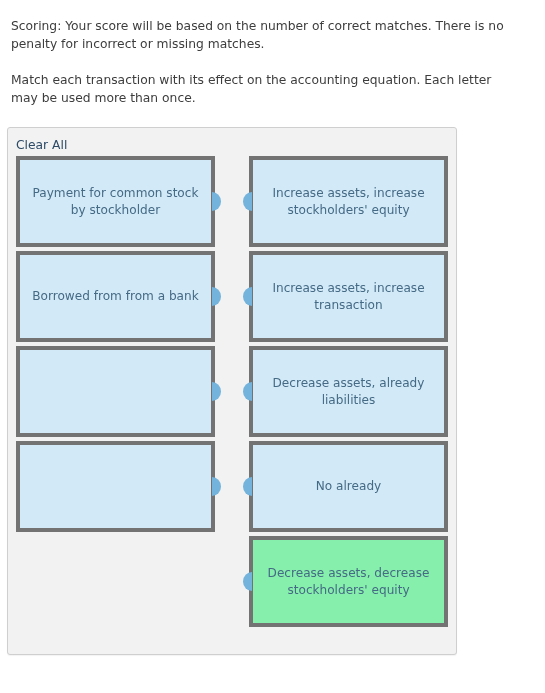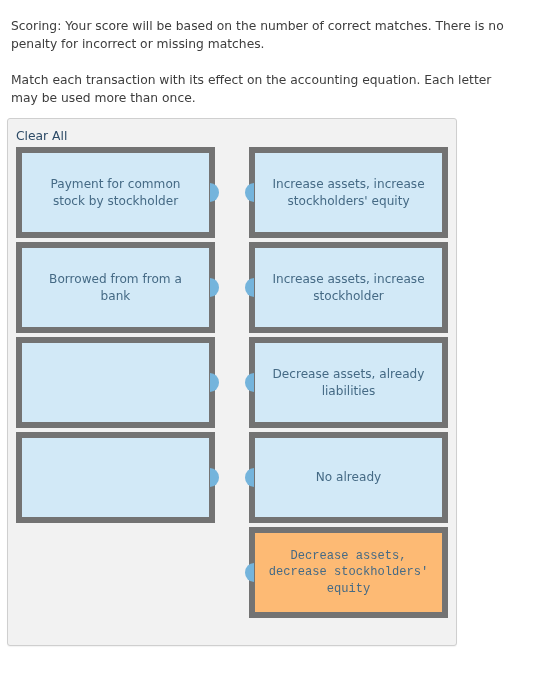--- a/index.html
+++ b/index.html
@@ -17,21 +17,22 @@
 
   .page {
     position: relative;
     width: 545px;
     height: 693px;
     box-sizing: border-box;
   }
 
   
   .instructions {
-    padding: 18px 10px 0 11px;
+    padding: 9px 10px 0 11px;
+    margin-top: 9px;
   }
   .scoring-text {
     font-size: 12.3px;
     line-height: 17.5px;
     color: #3d3d3d;
     margin: 0;
   }
   .prompt-text {
     font-size: 12.3px;
     line-height: 17.5px;
@@ -80,30 +81,29 @@
     flex-direction: column;
     gap: 4px;
   }
 
   
   .card {
     position: relative;
     height: 91px;
     box-sizing: border-box;
     background: #d2e9f7;
-    border: 6px solid #737373;
+    border: 4px solid #737373;
     display: flex;
     align-items: center;
     justify-content: center;
     padding: 0 12px;
     cursor: pointer;
   }
   .card.selected {
-    background: #fdba74;
-    font-family: Liberation Mono, monospace;
+    background: #86efac;
   }
   .card-label {
     font-size: 12.1px;
     line-height: 16.5px;
     color: #456a85;
     text-align: center;
   }
 
   
   .nub {
@@ -160,21 +160,21 @@
         </div>
       </div>
 
       <div class="column">
         <div class="card">
           <span class="nub nub-left"></span>
           <span class="card-label">Increase assets, increase stockholders' equity</span>
         </div>
         <div class="card">
           <span class="nub nub-left"></span>
-          <span class="card-label">Increase assets, increase stockholder</span>
+          <span class="card-label">Increase assets, increase transaction</span>
         </div>
         <div class="card">
           <span class="nub nub-left"></span>
           <span class="card-label">Decrease assets, already liabilities</span>
         </div>
         <div class="card">
           <span class="nub nub-left"></span>
           <span class="card-label">No already</span>
         </div>
         <div class="card selected">

